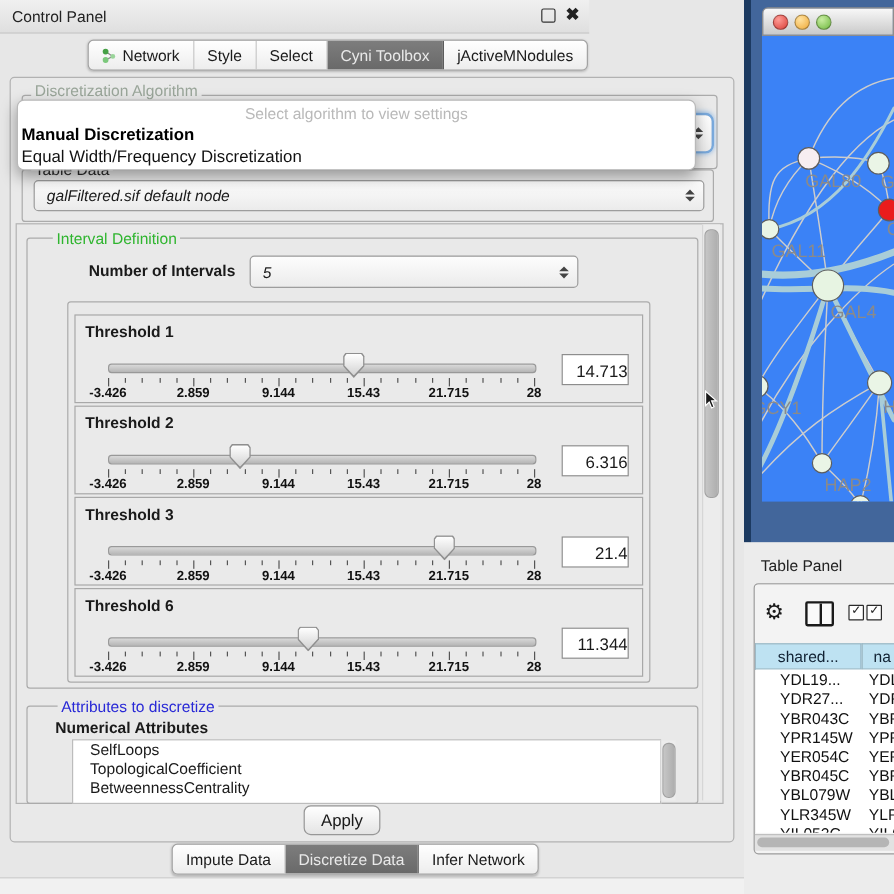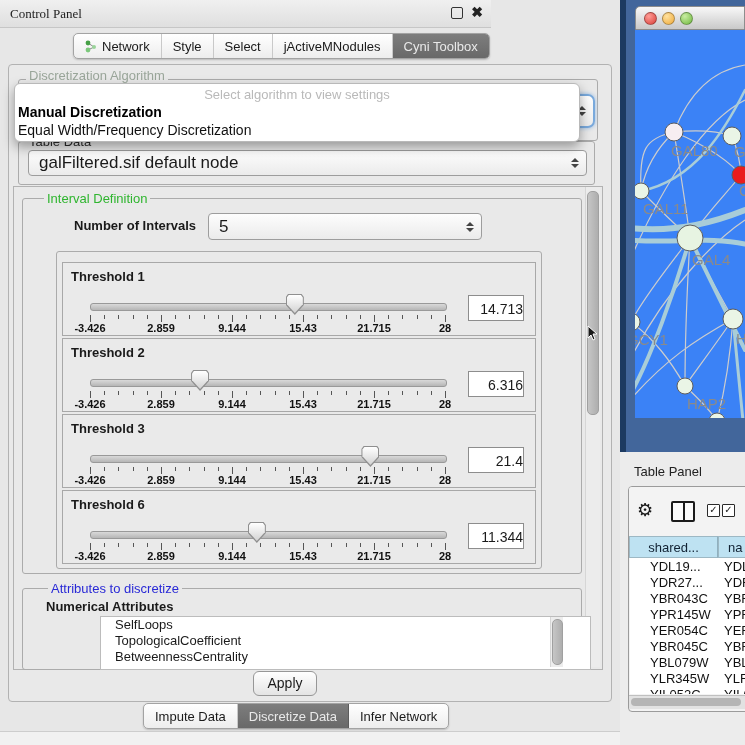--- a/index.html
+++ b/index.html
@@ -2,21 +2,21 @@
 <html><head>
 <meta charset="utf-8">
 <style>
   html,body{margin:0;padding:0;background:#cfcfcf;}
   #screen{position:relative;width:745px;height:745px;overflow:hidden;background:#e7e7e7;
           font-family:"Liberation Sans",sans-serif;color:#1a1a1a;}
   .abs{position:absolute;}
 
   
   .titlebar{left:0;top:0;width:491px;height:27px;background:linear-gradient(#f0f0f0,#dfdfdf);
-            border-bottom:1px solid #c6c6c6;font-family:Liberation Serif, serif;}
+            border-bottom:1px solid #c6c6c6;}
   .titlebar .t{position:absolute;left:10px;top:6px;font-size:13px;color:#222;}
   .float-icon{position:absolute;right:28px;top:7px;width:10px;height:10px;border:1.5px solid #333;border-radius:2px;}
   .close-icon{position:absolute;right:8px;top:4px;font-size:14px;font-weight:bold;color:#222;}
 
   
   .segbar{position:absolute;display:flex;height:24px;background:linear-gradient(#ffffff,#ededed);
           border:1px solid #a3a3a3;border-radius:5px;overflow:hidden;box-shadow:0 1px 2px rgba(0,0,0,.2);}
   .seg{display:flex;align-items:center;gap:5px;padding:0 11px;font-size:13px;white-space:nowrap;
        border-right:1px solid #c9c9c9;}
   .seg:last-child{border-right:none;}
@@ -33,21 +33,21 @@
              border:2px solid #79a9dc;border-radius:7px;box-shadow:0 0 4px #8fb8e4;}
   
   .popup{left:14px;top:83px;width:564px;height:57px;background:#ffffff;border:1px solid #b9b9b9;
          border-radius:6px;box-shadow:0 5px 12px rgba(0,0,0,.35);z-index:6;}
   .popup .hint{position:absolute;left:0;top:3px;width:100%;text-align:center;font-size:13px;color:#b9b9b9;}
   .popup .opt0{position:absolute;left:3px;top:20px;font-size:14px;font-weight:bold;color:#000;}
   .popup .opt1{position:absolute;left:3px;top:38px;font-size:14px;color:#111;}
 
   
   .combo{position:absolute;background:linear-gradient(#fdfdfd,#ebebeb);border:1px solid #9d9d9d;border-radius:4px;}
-  .combo .val{position:absolute;left:10px;top:50%;transform:translateY(-50%);font-size:17px;white-space:nowrap;}
+  .combo .val{position:absolute;left:10px;top:50%;transform:translateY(-50%);font-size:13px;white-space:nowrap;font-style:italic;}
   .spin{position:absolute;right:7px;top:50%;transform:translateY(-50%);display:flex;flex-direction:column;gap:2px;}
   .spin i{display:block;width:0;height:0;border-left:4px solid transparent;border-right:4px solid transparent;}
   .spin .up{border-bottom:4px solid #444;} .spin .dn{border-top:4px solid #444;}
 
   
   .scrollpane{left:13px;top:186px;width:588px;height:482px;border:1px solid #b2b2b2;background:#e9e9e9;overflow:hidden;}
   .vscroll{position:absolute;background:#ececec;border-left:1px solid #d6d6d6;}
   .vthumb{position:absolute;background:linear-gradient(90deg,#c6c6c6,#aeaeae);border-radius:5px;border:1px solid #a0a0a0;}
   .hscroll{position:absolute;background:#e2e2e2;border-top:1px solid #c0c0c0;}
   .hthumb{position:absolute;background:#b5b5b5;border-radius:4px;}
@@ -64,21 +64,21 @@
              clip-path:polygon(12% 0,88% 0,100% 14%,100% 52%,50% 100%,0 52%,0 14%);}
   .sl-ruler{position:absolute;left:27px;top:52px;width:356px;height:7px;}
   .sl-ruler b{position:absolute;top:0;width:1px;height:4px;background:#555;}
   .sl-ruler b.major{height:7px;}
   .sl-labels{position:absolute;left:27px;top:59px;width:356px;height:12px;font-size:11px;font-weight:bold;color:#111;}
   .sl-labels span{position:absolute;transform:translateX(-50%);white-space:nowrap;}
   .thr-value{position:absolute;right:11px;top:32px;width:56px;height:26px;background:#fff;border:1px solid #8d8d8d;
              font-size:14px;text-align:right;line-height:26px;padding-right:0;box-sizing:border-box;}
 
   
-  .attr-list{position:absolute;left:60px;top:616px;width:489px;height:52px;background:#fff;border:1px solid #bcbcbc;overflow:hidden;margin-left:40px;}
+  .attr-list{position:absolute;left:60px;top:616px;width:489px;height:52px;background:#fff;border:1px solid #bcbcbc;overflow:hidden;}
   .attr-item{font-size:13px;padding-left:14px;line-height:16px;white-space:nowrap;}
 
   
   .btn{position:absolute;background:linear-gradient(#ffffff,#e4e4e4);border:1px solid #979797;border-radius:6px;
        font-size:14px;text-align:center;}
 
   .bottom-strip{left:0;top:731px;width:620px;height:14px;background:#f1f1f1;border-top:1px solid #cdcdcd;}
 
   
   .desktop{left:620px;top:0;width:125px;height:452px;background:linear-gradient(90deg,#1c3a61 0px,#1c3a61 6px,#42669b 6px);}
@@ -129,25 +129,25 @@
           <circle cx="9" cy="8" r="2" fill="#9ad49a"></circle>
         </svg>
         <span>Network</span>
       </div>
       <div class="seg">
         <span>Style</span>
       </div>
       <div class="seg">
         <span>Select</span>
       </div>
+      <div class="seg sel">
+        <span>Cyni Toolbox</span>
+      </div>
       <div class="seg">
         <span>jActiveMNodules</span>
-      </div>
-      <div class="seg sel">
-        <span>Cyni Toolbox</span>
       </div>
     </div>
 
   <div class="abs main-panel"></div>
 
   <div class="group" style="left:18px;top:79px;width:578px;height:60px;"></div>
   <div class="gtitle" style="left:26px;top:68px;color:#9aa69a;">Discretization Algorithm</div>
   <div class="abs alg-combo">
     <span class="spin">
         <i class="up"></i>

